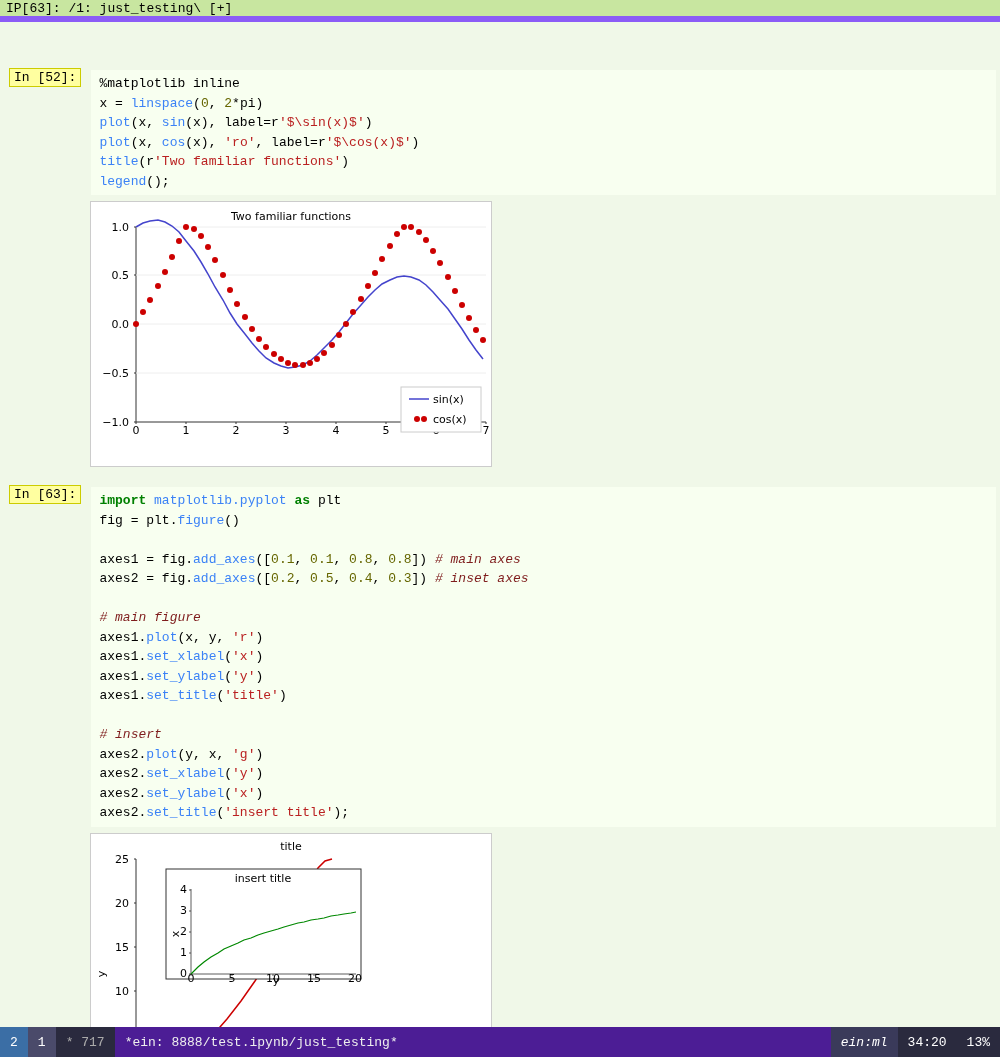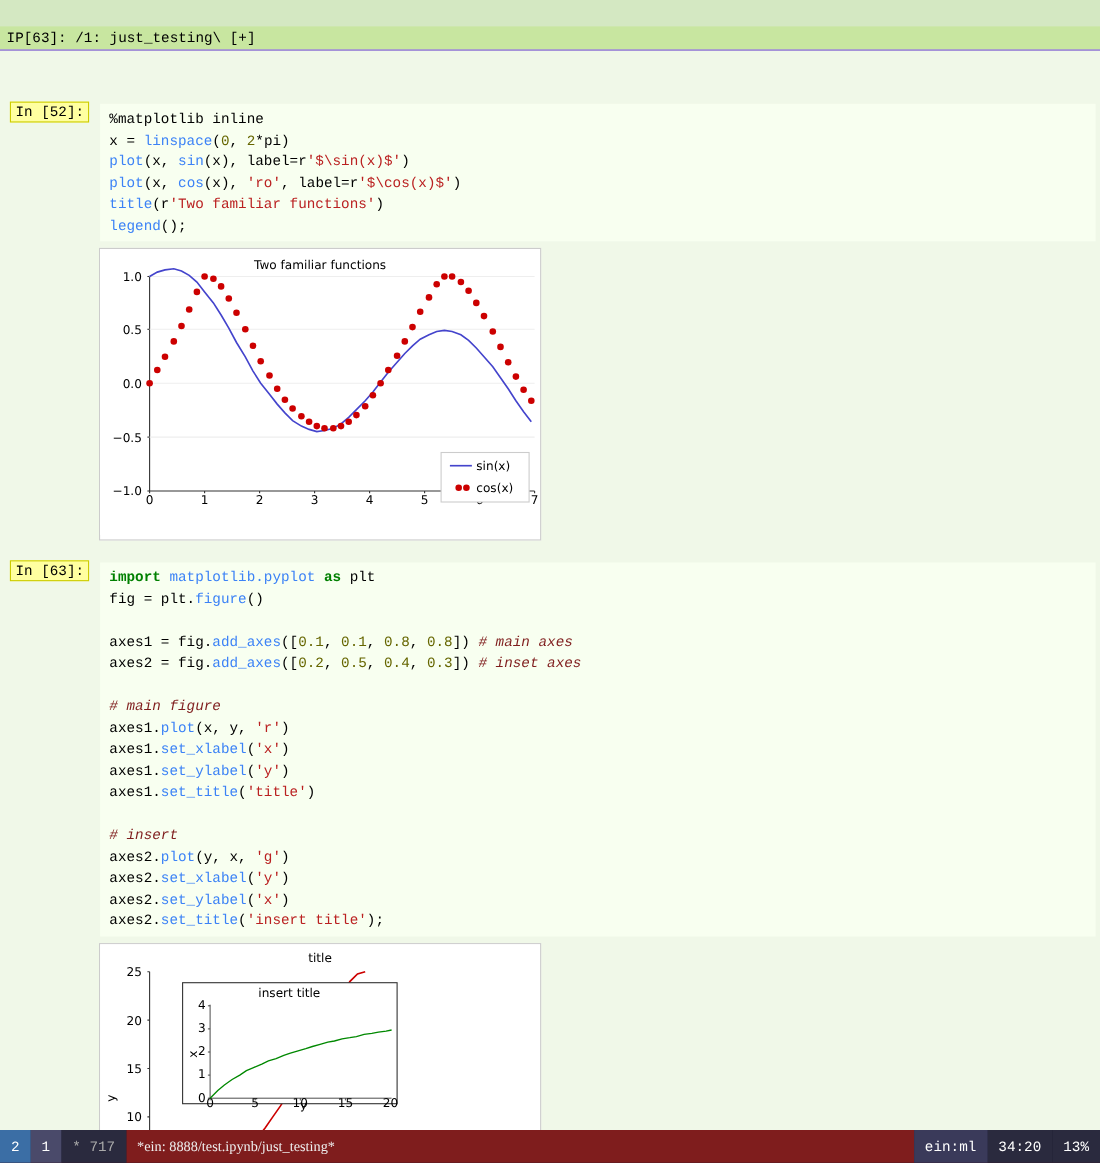--- a/index.html
+++ b/index.html
@@ -8,28 +8,27 @@
       height: 1057px;
       background: #d4e8c2;
       font-family: 'Courier New', Courier, monospace;
       font-size: 13px;
       overflow: hidden;
     }
 
     
     #title-bar {
       background: #c8e6a0;
-      border-bottom: 1px solid #8b5cf6;
+      border-bottom: 6px solid #8b5cf6;
       padding: 2px 6px;
       font-size: 13px;
       color: #000;
       height: 22px;
       display: flex;
       align-items: center;
-      margin-top: 24px;
     }
 
     
     #notebook {
       background: #f0f8e8;
       height: calc(100% - 22px - 30px);
       overflow-y: auto;
       padding: 0;
     }
 
@@ -382,24 +381,24 @@
     <span>2</span>
   </div>
   <div class="status-segment" style="background:#4a4a6a;">
     <span>1</span>
   </div>
   <div class="status-segment" style="background:#2a2a3e; color:#aaa;">
     <span>*</span>
     &nbsp;
     <span>717</span>
   </div>
-  <div class="status-segment" style="background:#7f1d1d; color:#eee; flex:1;font-family:Liberation Serif, serif;">
+  <div class="status-segment" style="background:#4c1d95; color:#eee; flex:1;">
     <span>*ein: 8888/test.ipynb/just_testing*</span>
   </div>
-  <div class="status-segment" style="background:#3a3a5a;">
+  <div class="status-segment" style="background:#3a3a5a;font-style:italic;">
     <span>ein:ml</span>
   </div>
   <div class="status-segment" style="background:#2a2a3e;">
     <span>34:20</span>
   </div>
   <div class="status-segment" style="background:#2a2a3e;">
     <span>13%</span>
   </div>
 </div>
 

